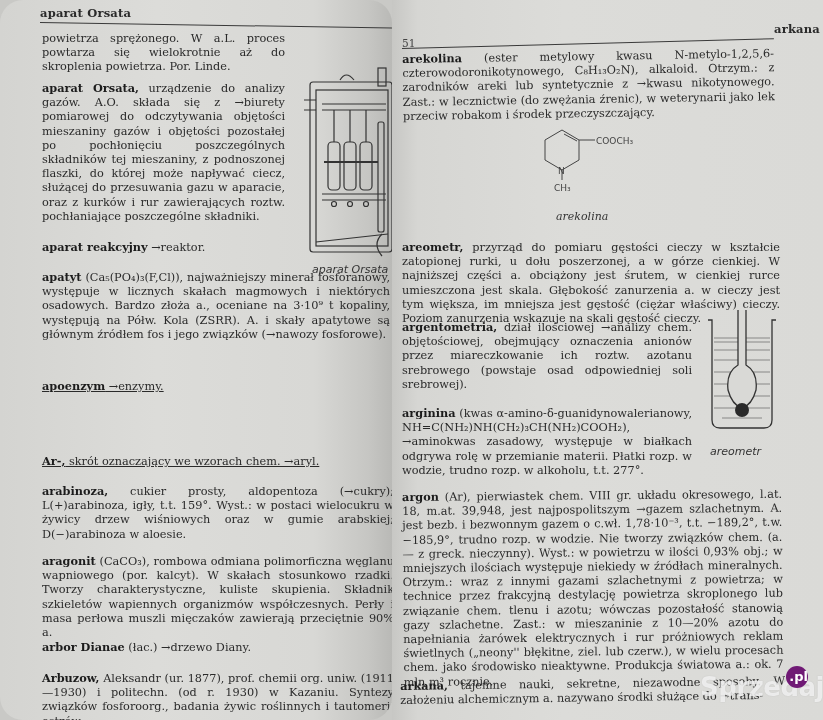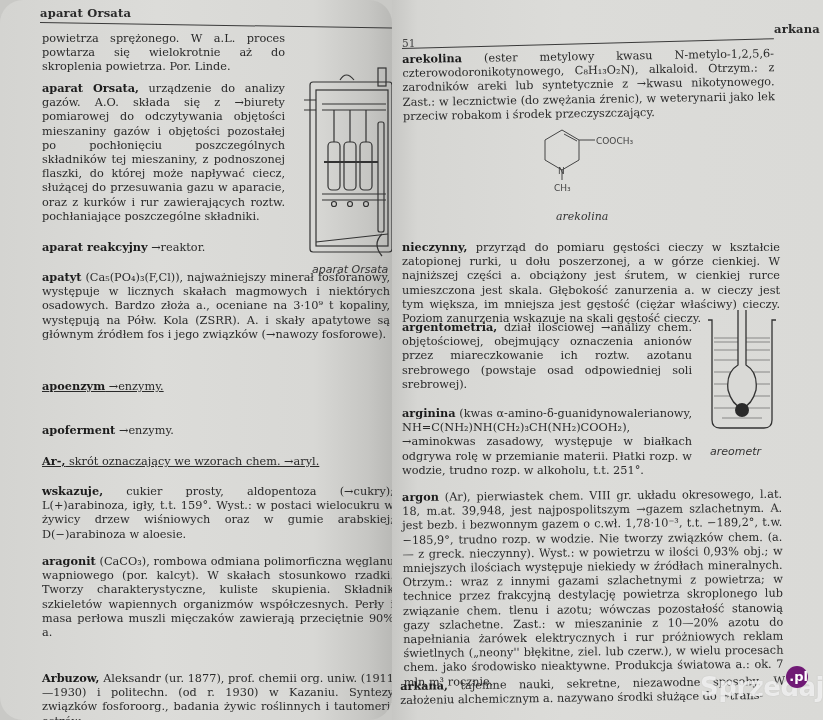--- a/index.html
+++ b/index.html
@@ -70,35 +70,35 @@
     <span class="hw">aparat reakcyjny</span><span> →reaktor.</span>
   </div>
 
   <div class="entry" style="left:42px; top:270px; width:348px;">
     <span class="hw">apatyt</span><span> (Ca₅(PO₄)₃(F,Cl)), najważniejszy minerał fosforanowy, występuje w licznych skałach magmowych i niektórych osadowych. Bardzo złoża a., oceniane na 3·10⁹ t kopaliny, występują na Półw. Kola (ZSRR). A. i skały apatytowe są głównym źródłem fos i jego związków (→nawozy fosforowe).</span>
   </div>
 
   <div class="entry" style="left:42px; top:379px; width:340px;text-decoration:underline;">
     <span class="hw">apoenzym</span><span> →enzymy.</span>
   </div>
-  <div class="entry" style="left:42px; top:423px; width:340px;">
-    <span class="hw">apoferment</span><span> →enzymy.</span>
-  </div>
   <div class="entry" style="left:42px; top:454px; width:340px;text-decoration:underline;">
     <span class="hw">Ar-,</span><span> skrót oznaczający we wzorach chem. →aryl.</span>
   </div>
 
   <div class="entry" style="left:42px; top:484px; width:352px;">
-    <span class="hw">wskazuje,</span><span> cukier prosty, aldopentoza (→cukry); L(+)arabinoza, igły, t.t. 159°. Wyst.: w postaci wielocukru w żywicy drzew wiśniowych oraz w gumie arabskiej; D(−)arabinoza w aloesie.</span>
+    <span class="hw">arabinoza,</span><span> cukier prosty, aldopentoza (→cukry); L(+)arabinoza, igły, t.t. 159°. Wyst.: w postaci wielocukru w żywicy drzew wiśniowych oraz w gumie arabskiej; D(−)arabinoza w aloesie.</span>
   </div>
 
   <div class="entry" style="left:42px; top:554px; width:352px;">
     <span class="hw">aragonit</span><span> (CaCO₃), rombowa odmiana polimorficzna węglanu wapniowego (por. kalcyt). W skałach stosunkowo rzadki. Tworzy charakterystyczne, kuliste skupienia. Składnik szkieletów wapiennych organizmów współczesnych. Perły i masa perłowa muszli mięczaków zawierają przeciętnie 90% a.</span>
   </div>
 
+  <div class="entry" style="left:42px; top:640px; width:340px;">
+    <span class="hw">arbor Dianae</span><span> (łac.) →drzewo Diany.</span>
+  </div>
 
   <div class="entry" style="left:42px; top:671px; width:352px;">
     <span class="hw">Arbuzow,</span><span> Aleksandr (ur. 1877), prof. chemii org. uniw. (1911—1930) i politechn. (od r. 1930) w Kazaniu. Syntezy związków fosforoorg., badania żywic roślinnych i tautomerii estrów.</span>
   </div>
 
   <svg class="figure" style="left:300px; top:62px;" width="92" height="200" viewBox="0 0 92 200">
     <g fill="none" stroke="#333" stroke-width="1.2">
       <rect x="10" y="20" width="82" height="170" rx="3"></rect>
       <rect x="16" y="28" width="72" height="156"></rect>
       <path d="M40 18 q6 -10 14 0"></path>
@@ -143,29 +143,29 @@
       <line x1="42" y1="12" x2="58" y2="12"></line>
       <line x1="25" y1="42" x2="25" y2="52"></line>
     </g>
     <text x="59" y="16" font-size="9" fill="#444" font-family="DejaVu Sans, sans-serif">COOCH₃</text>
     <text x="21" y="46" font-size="9" fill="#444" font-family="DejaVu Sans, sans-serif">N</text>
     <text x="17" y="63" font-size="9" fill="#444" font-family="DejaVu Sans, sans-serif">CH₃</text>
   </svg>
   <div class="caption serif" style="left:164px; top:210px;">arekolina</div>
 
   <div class="entry" style="left:10px; top:240px; width:378px;">
-    <span class="hw">nieczynny,</span><span> przyrząd do pomiaru gęstości cieczy w kształcie zatopionej rurki, u dołu poszerzonej, a w górze cienkiej. W najniższej części a. obciążony jest śrutem, w cienkiej rurce umieszczona jest skala. Głębokość zanurzenia a. w cieczy jest tym większa, im mniejsza jest gęstość (ciężar właściwy) cieczy. Poziom zanurzenia wskazuje na skali gęstość cieczy.</span>
+    <span class="hw">areometr,</span><span> przyrząd do pomiaru gęstości cieczy w kształcie zatopionej rurki, u dołu poszerzonej, a w górze cienkiej. W najniższej części a. obciążony jest śrutem, w cienkiej rurce umieszczona jest skala. Głębokość zanurzenia a. w cieczy jest tym większa, im mniejsza jest gęstość (ciężar właściwy) cieczy. Poziom zanurzenia wskazuje na skali gęstość cieczy.</span>
   </div>
 
   <div class="entry" style="left:10px; top:320px; width:290px;">
     <span class="hw">argentometria,</span><span> dział ilościowej →analizy chem. objętościowej, obejmujący oznaczenia anionów przez miareczkowanie ich roztw. azotanu srebrowego (powstaje osad odpowiedniej soli srebrowej).</span>
   </div>
 
   <div class="entry" style="left:10px; top:406px; width:290px;">
-    <span class="hw">arginina</span><span> (kwas α-amino-δ-guanidynowalerianowy, NH=C(NH₂)NH(CH₂)₃CH(NH₂)COOH₂), →aminokwas zasadowy, występuje w białkach odgrywa rolę w przemianie materii. Płatki rozp. w wodzie, trudno rozp. w alkoholu, t.t. 251°.</span>
+    <span class="hw">arginina</span><span> (kwas α-amino-δ-guanidynowalerianowy, NH=C(NH₂)NH(CH₂)₃CH(NH₂)COOH₂), →aminokwas zasadowy, występuje w białkach odgrywa rolę w przemianie materii. Płatki rozp. w wodzie, trudno rozp. w alkoholu, t.t. 277°.</span>
   </div>
 
   <svg class="figure" style="left:310px; top:310px;" width="80" height="125" viewBox="0 0 80 125">
     <g fill="none" stroke="#333" stroke-width="1.3">
       <path d="M6 10 L10 10 L10 110 Q10 118 18 118 L62 118 Q70 118 70 110 L70 10 L74 10"></path>
       <g stroke-width="0.7" stroke="#666">
         <line x1="12" y1="28" x2="68" y2="28"></line>
           <line x1="12" y1="32" x2="68" y2="32"></line>
         <line x1="12" y1="40" x2="68" y2="40"></line>
           <line x1="12" y1="50" x2="68" y2="50"></line>

